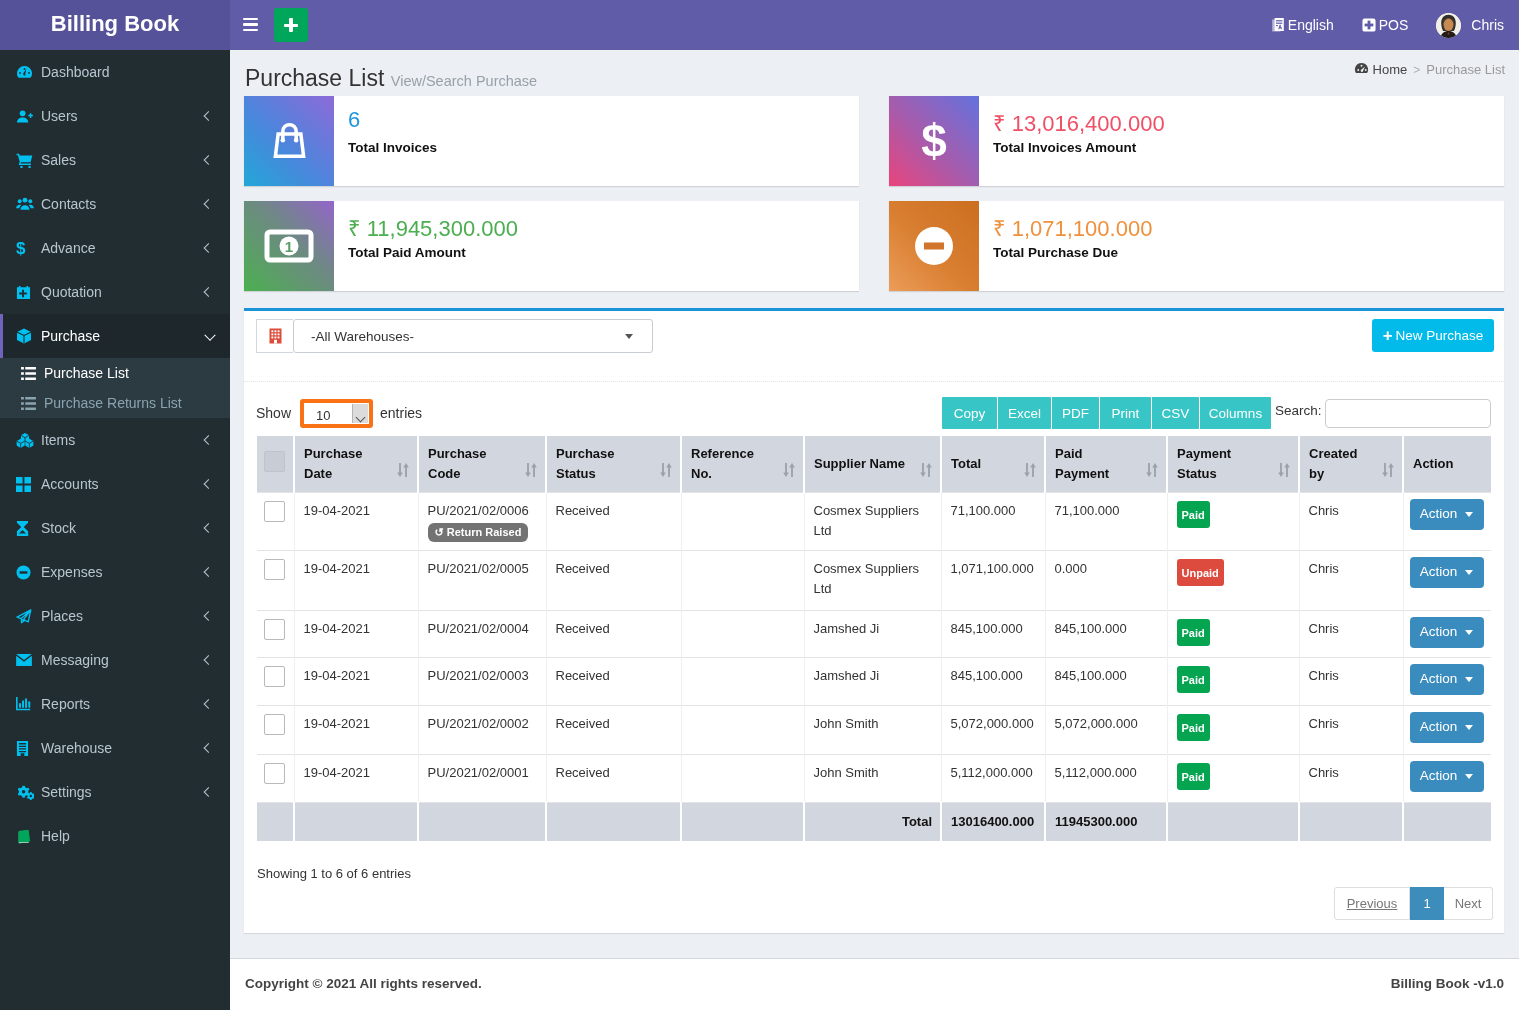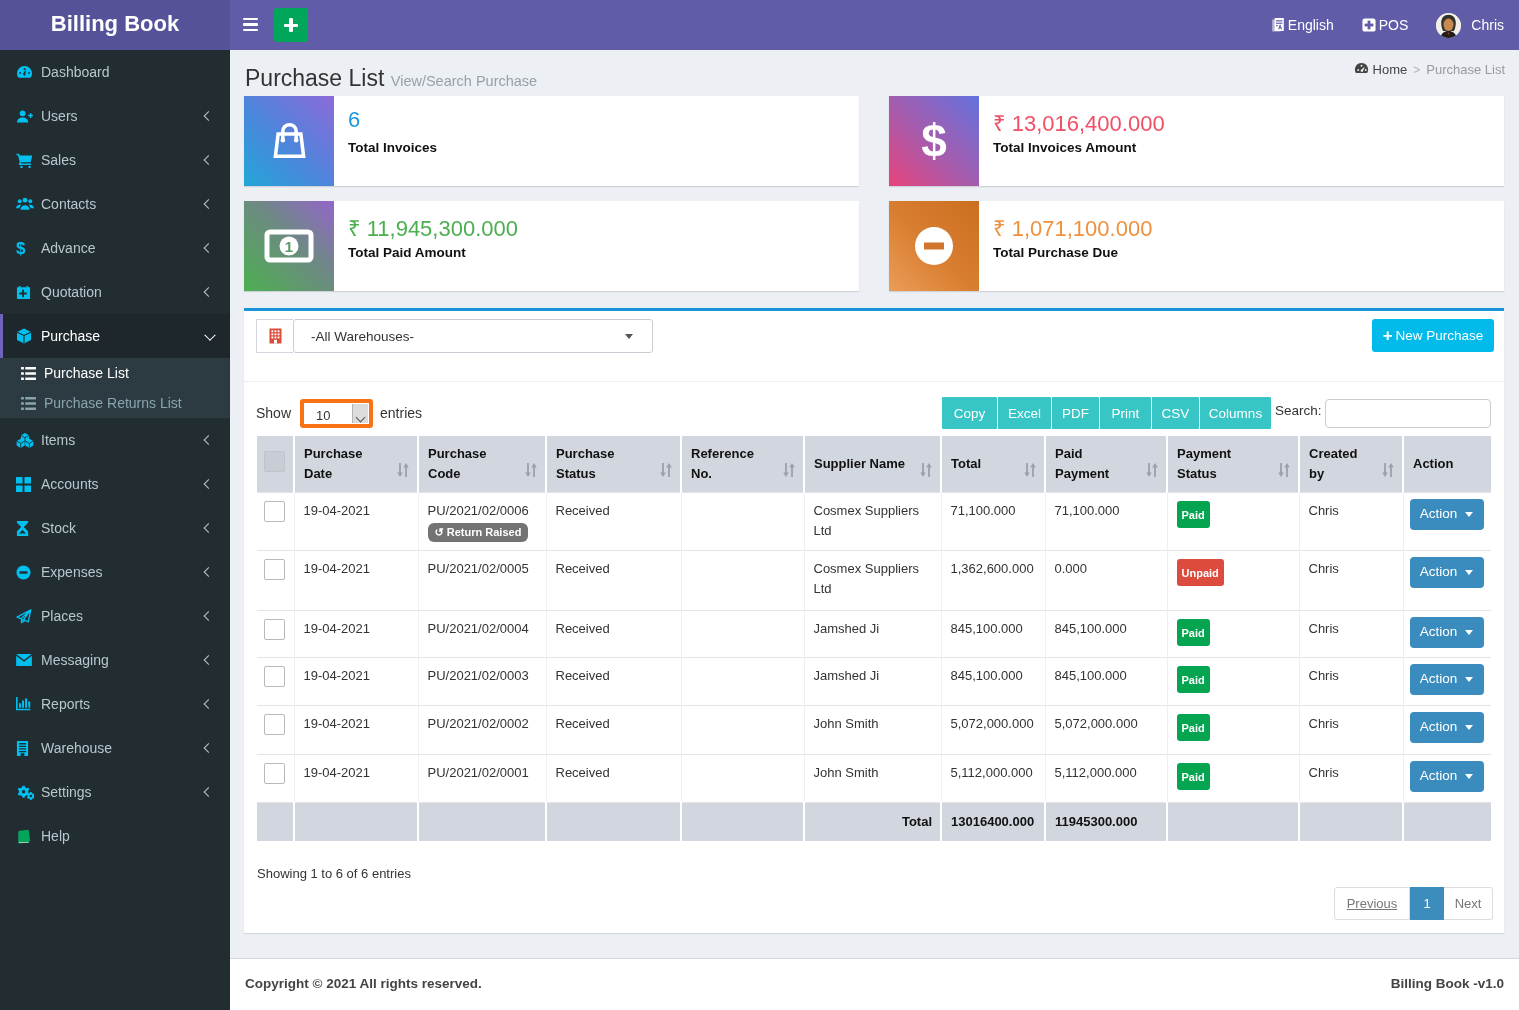--- a/index.html
+++ b/index.html
@@ -258,21 +258,21 @@
         <td>Chris</td>
         <td style="padding:6px 6px;"><span class="actbtn">Action <span class="car"></span></span></td>
       </tr>
       <tr class="trow" style="height:60px;">
         <td style="padding:8px 4px 8px 7px;"><span class="cb"></span></td>
         <td>19-04-2021</td>
         <td>PU/2021/02/0005</td>
         <td>Received</td>
         <td></td>
         <td><span style="white-space:nowrap;">Cosmex Suppliers</span><br>Ltd</td>
-        <td>1,362,600.000</td>
+        <td>1,071,100.000</td>
         <td>0.000</td>
         <td><span class="badge-unpaid">Unpaid</span></td>
         <td>Chris</td>
         <td style="padding:6px 6px;"><span class="actbtn">Action <span class="car"></span></span></td>
       </tr>
       <tr class="trow" style="height:47px;">
         <td style="padding:8px 4px 8px 7px;"><span class="cb"></span></td>
         <td>19-04-2021</td>
         <td>PU/2021/02/0004</td>
         <td>Received</td>

